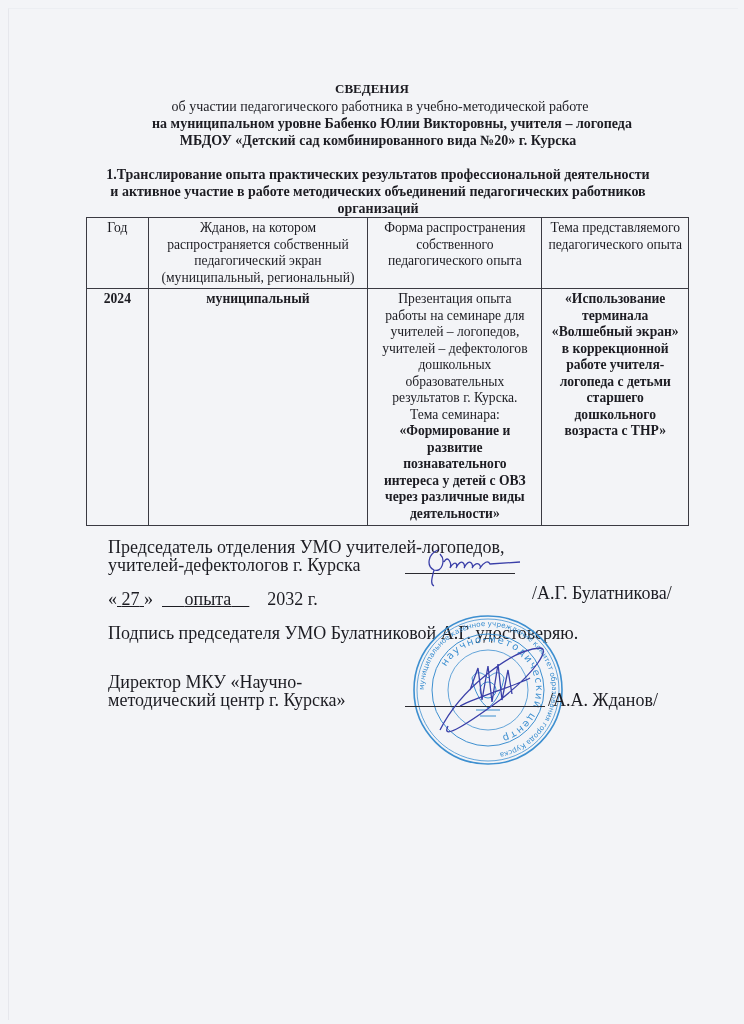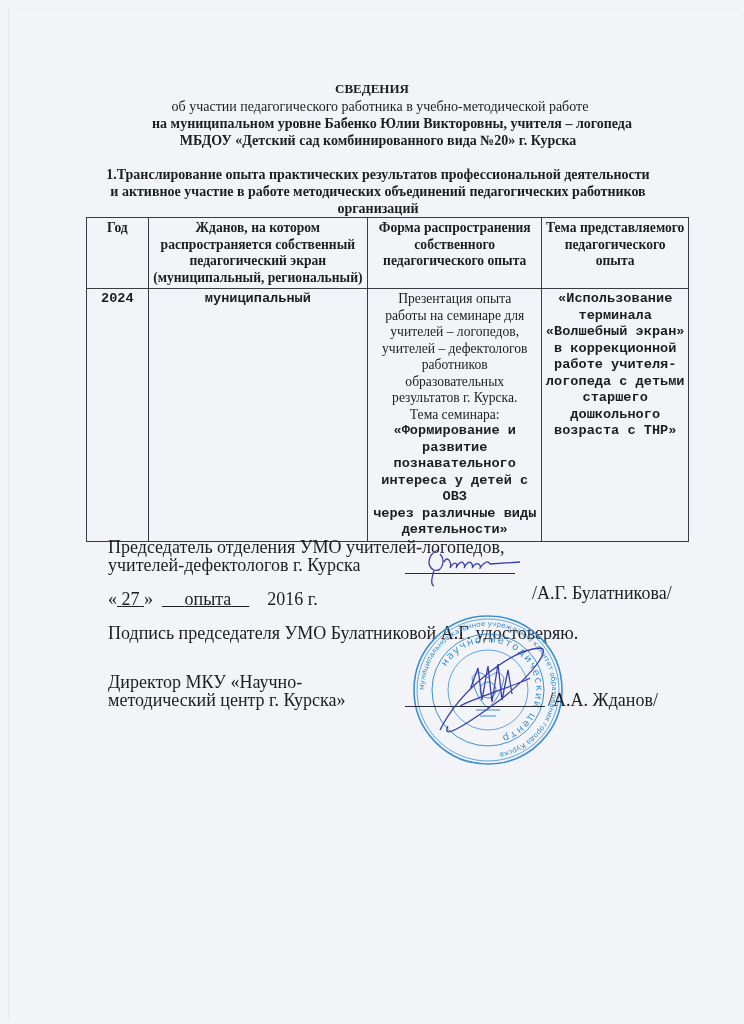--- a/index.html
+++ b/index.html
@@ -12,24 +12,24 @@
   .paper-edge { position:absolute; left:8px; top:8px; right:6px; bottom:4px; border-left:1px solid #e6e7ec; border-top:1px solid #eceef2; pointer-events:none; }
   .center { position:absolute; left:0; width:744px; text-align:center; }
   .title { top:80px; font-size:13px; font-weight:bold; line-height:18px; }
   .subtitle { top:98px; font-size:14px; line-height:17px; left:8px; }
   .subtitle2 { top:115px; font-size:14px; font-weight:bold; line-height:17px; left:20px; }
   .subtitle3 { top:132px; font-size:14px; font-weight:bold; line-height:17px; left:6px; }
   .section { top:166px; font-size:14px; font-weight:bold; line-height:17px; left:6px; }
 
   table.exp { position:absolute; left:86px; top:217px; width:603px; border-collapse:collapse; font-size:13.6px; line-height:16.5px; }
   table.exp th, table.exp td { border:1.3px solid #3a3a42; vertical-align:top; text-align:center; padding:2px 3px 2px 3px; }
-  table.exp th { font-weight:bold; height:65px; }
+  table.exp th { font-weight:normal; height:65px; }
   table.exp td { height:232px; }
   .c1 { width:55px; } .c2 { width:214px; } .c3 { width:168px; } .c4 { width:140px; }
-  .b { font-weight:bold;font-family:Liberation Mono, monospace; }
+  .b { font-weight:bold; }
 
   .ftxt { position:absolute; left:108px; font-size:18px; line-height:18px; }
   .sigline { position:absolute; height:0; border-top:1px solid #2a2a30; }
   .u { text-decoration:underline; }
   .stamp { position:absolute; left:410px; top:612px; width:156px; height:156px; }
   .sig { position:absolute; }
 </style>
 </head>
 <body>
 
@@ -72,21 +72,21 @@
   <tbody>
     <tr>
       <td class="b">2024</td>
       <td class="b">муниципальный</td>
       <td>
         <div>
             <div>Презентация опыта</div>
             <div>работы на семинаре для</div>
             <div>учителей – логопедов,</div>
             <div>учителей – дефектологов</div>
-            <div>работников</div>
+            <div>дошкольных</div>
             <div>образовательных</div>
             <div>результатов г. Курска.</div>
             <div>Тема семинара:</div>
           </div>
         <div class="b">
             <div>«Формирование и</div>
             <div>развитие</div>
             <div>познавательного</div>
             <div>интереса у детей с ОВЗ</div>
             <div>через различные виды</div>
@@ -112,21 +112,21 @@
 <div class="ftxt" style="top:556px;">учителей-дефектологов г. Курска</div>
 <div class="sigline" style="left:405px; top:573px; width:110px;"></div>
 <svg class="sig" style="left:420px; top:540px;" width="110" height="48">
   <path d="M18 10 C 8 14, 6 26, 14 30 C 22 33, 26 20, 20 14 M14 30 C 12 38, 10 44, 14 46 M24 22 C 28 14, 32 24, 30 28 C 36 18, 38 26, 36 28 C 42 16, 46 26, 44 28 C 50 16, 54 26, 52 28 C 58 18, 62 28, 60 28 C 64 22, 68 20, 70 24 L 100 22" fill="none" stroke="#3a3fa8" stroke-width="1.3"></path>
 </svg>
 <div class="ftxt" style="left:532px; top:556px;margin-top:28px;">/А.Г. Булатникова/</div>
 
 <div class="ftxt" style="top:590px;">
   <span>«</span><span class="u">&nbsp;<span>27</span>&nbsp;</span><span>»</span>
   &nbsp;<span class="u">&nbsp;&nbsp;&nbsp;&nbsp;&nbsp;<span>опыта</span>&nbsp;&nbsp;&nbsp;&nbsp;</span>&nbsp;&nbsp;&nbsp;
-  <span>2016 г.</span>
+  <span>2032 г.</span>
 </div>
 
 <div class="ftxt" style="top:624px;">Подпись председателя УМО Булатниковой А.Г. удостоверяю.</div>
 
 <div class="ftxt" style="top:673px;">Директор МКУ «Научно-</div>
 <div class="ftxt" style="top:691px;">методический центр г. Курска»</div>
 
 <svg class="stamp" viewBox="0 0 156 156">
   <defs>
     <path id="outerArc" d="M78 78 m -64 0 a 64 64 0 1 1 128 0 a 64 64 0 1 1 -128 0"></path>

